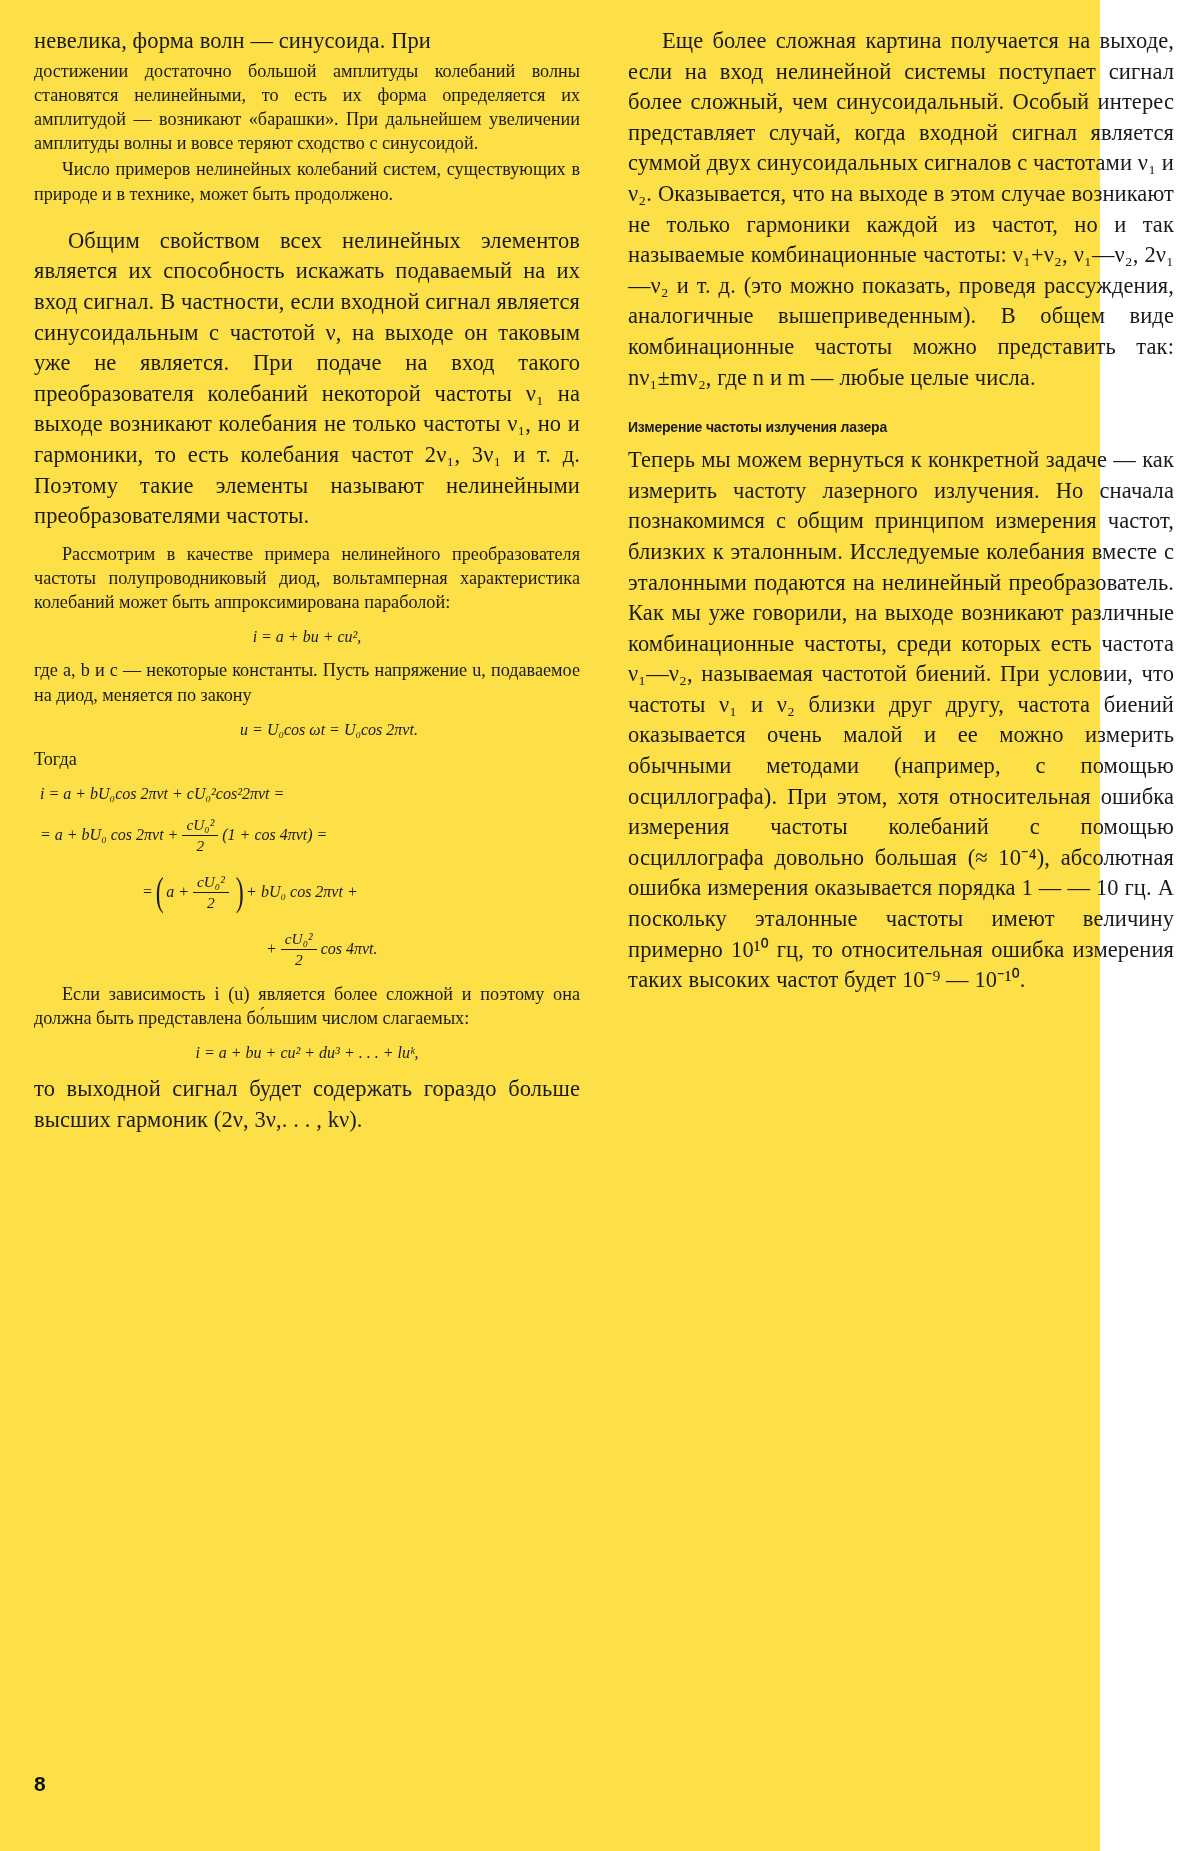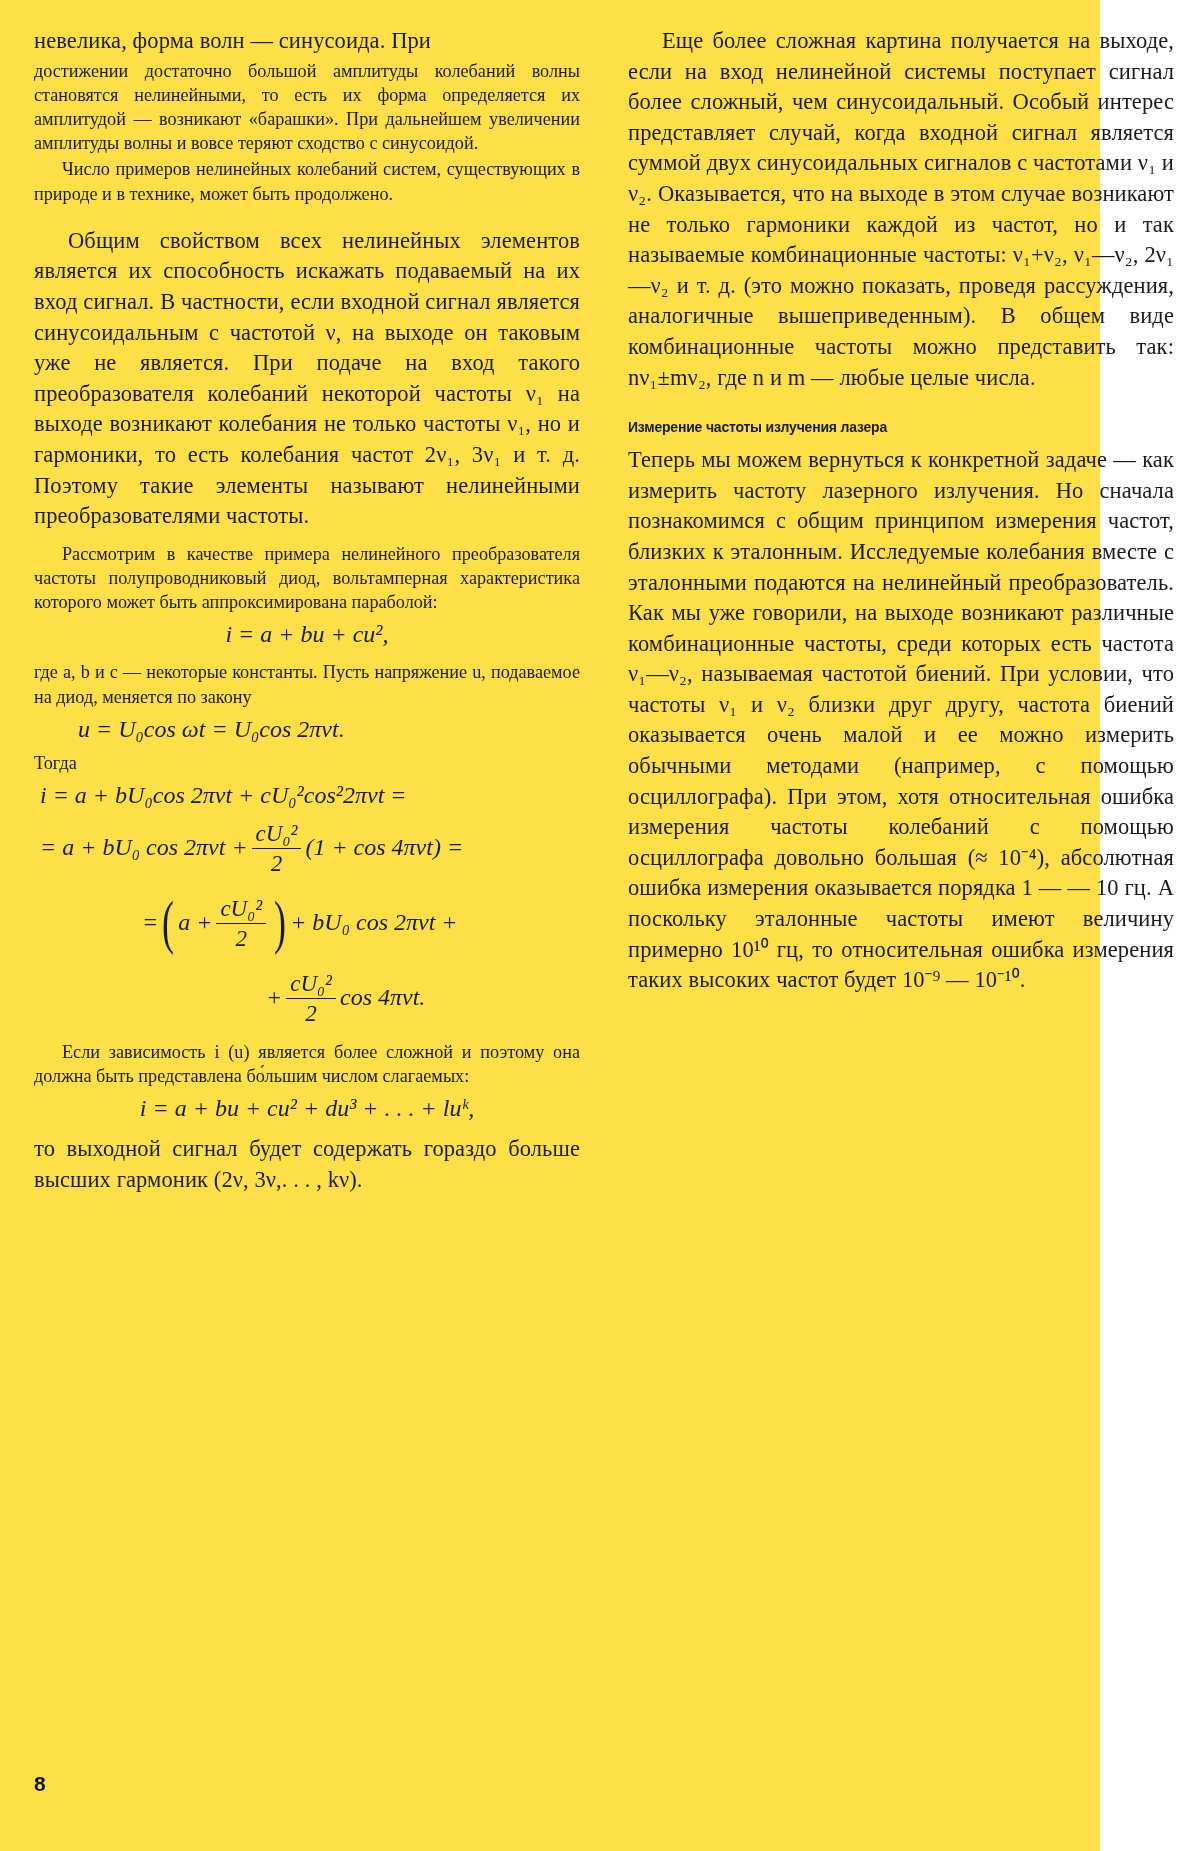--- a/index.html
+++ b/index.html
@@ -63,31 +63,31 @@
     font-family: "Liberation Sans", sans-serif;
     font-weight: bold;
     font-size: 14px;
     margin: 26px 0 10px 0;
     letter-spacing: -0.2px;
   }
   
   .math {
     font-family: "Liberation Serif", serif;
     font-style: italic;
-    font-size: 24px;
+    font-size: 16px;
     text-align: center;
-    margin: 7px 0 12px 0;
+    margin: 14px 0 12px 0;
     white-space: nowrap;
   }
   .math-left {
     text-align: left;
     padding-left: 6px;
   }
   .math-ind {
-    text-align: left;
+    text-align: center;
     padding-left: 44px;
   }
   .math-ind2 {
     text-align: left;
     padding-left: 108px;
   }
   .math-ind3 {
     text-align: left;
     padding-left: 232px;
   }
@@ -134,21 +134,21 @@
 <body>
 
 <div class="page">
   <div class="columns">
 
     <div class="col">
       <p class="t-big">невелика, форма волн — синусоида. При</p>
       <p class="t-small">достижении достаточно большой амплитуды колебаний волны становятся нелинейными, то есть их форма определяется их амплитудой — возникают «барашки». При дальнейшем увеличении амплитуды волны и вовсе теряют сходство с синусоидой.</p>
       <p class="t-small indent-sm">Число примеров нелинейных колебаний систем, существующих в природе и в технике, может быть продолжено.</p>
       <p class="t-big indent gap-before">Общим свойством всех нелинейных элементов является их способность искажать подаваемый на их вход сигнал. В частности, если входной сигнал является синусоидальным с частотой ν, на выходе он таковым уже не является. При подаче на вход такого преобразователя колебаний некоторой частоты ν₁ на выходе возникают колебания не только частоты ν₁, но и гармоники, то есть колебания частот 2ν₁, 3ν₁ и т. д. Поэтому такие элементы называют нелинейными преобразователями частоты.</p>
-      <p class="t-small indent-sm gap-before-sm">Рассмотрим в качестве примера нелинейного преобразователя частоты полупроводниковый диод, вольтамперная характеристика которого может быть аппроксимирована параболой:</p>
+      <p class="t-small indent-sm gap-before-sm">Рассмотрим в качестве примера нелинейного преобразователя частоты полупроводниковый диод, вольтамперная характеристика колебаний может быть аппроксимирована параболой:</p>
 
       <div class="math">i = a + bu + cu²,</div>
 
       <p class="t-small">где a, b и c — некоторые константы. Пусть напряжение u, подаваемое на диод, меняется по закону</p>
 
       <div class="math math-ind">u = U₀cos ωt = U₀cos 2πνt.</div>
 
       <p class="t-small" style="margin-top:-4px;">Тогда</p>
 
       <div class="math math-left">i = a + bU₀cos 2πνt + cU₀²cos²2πνt =</div>

